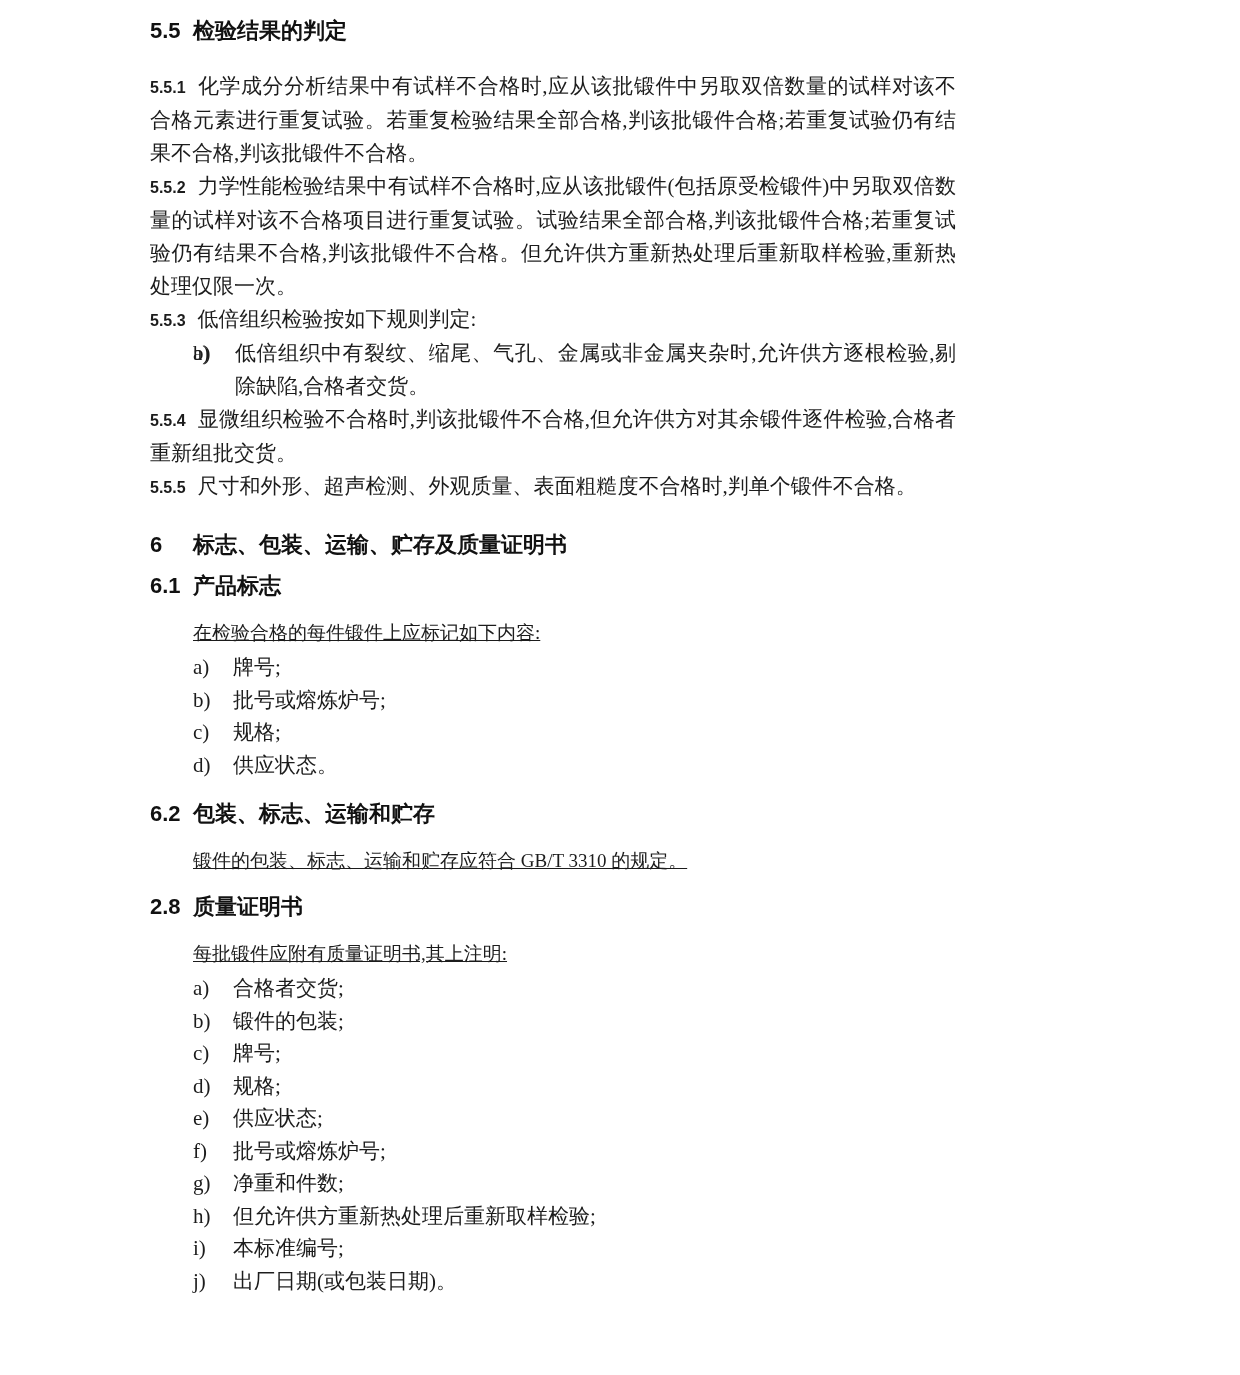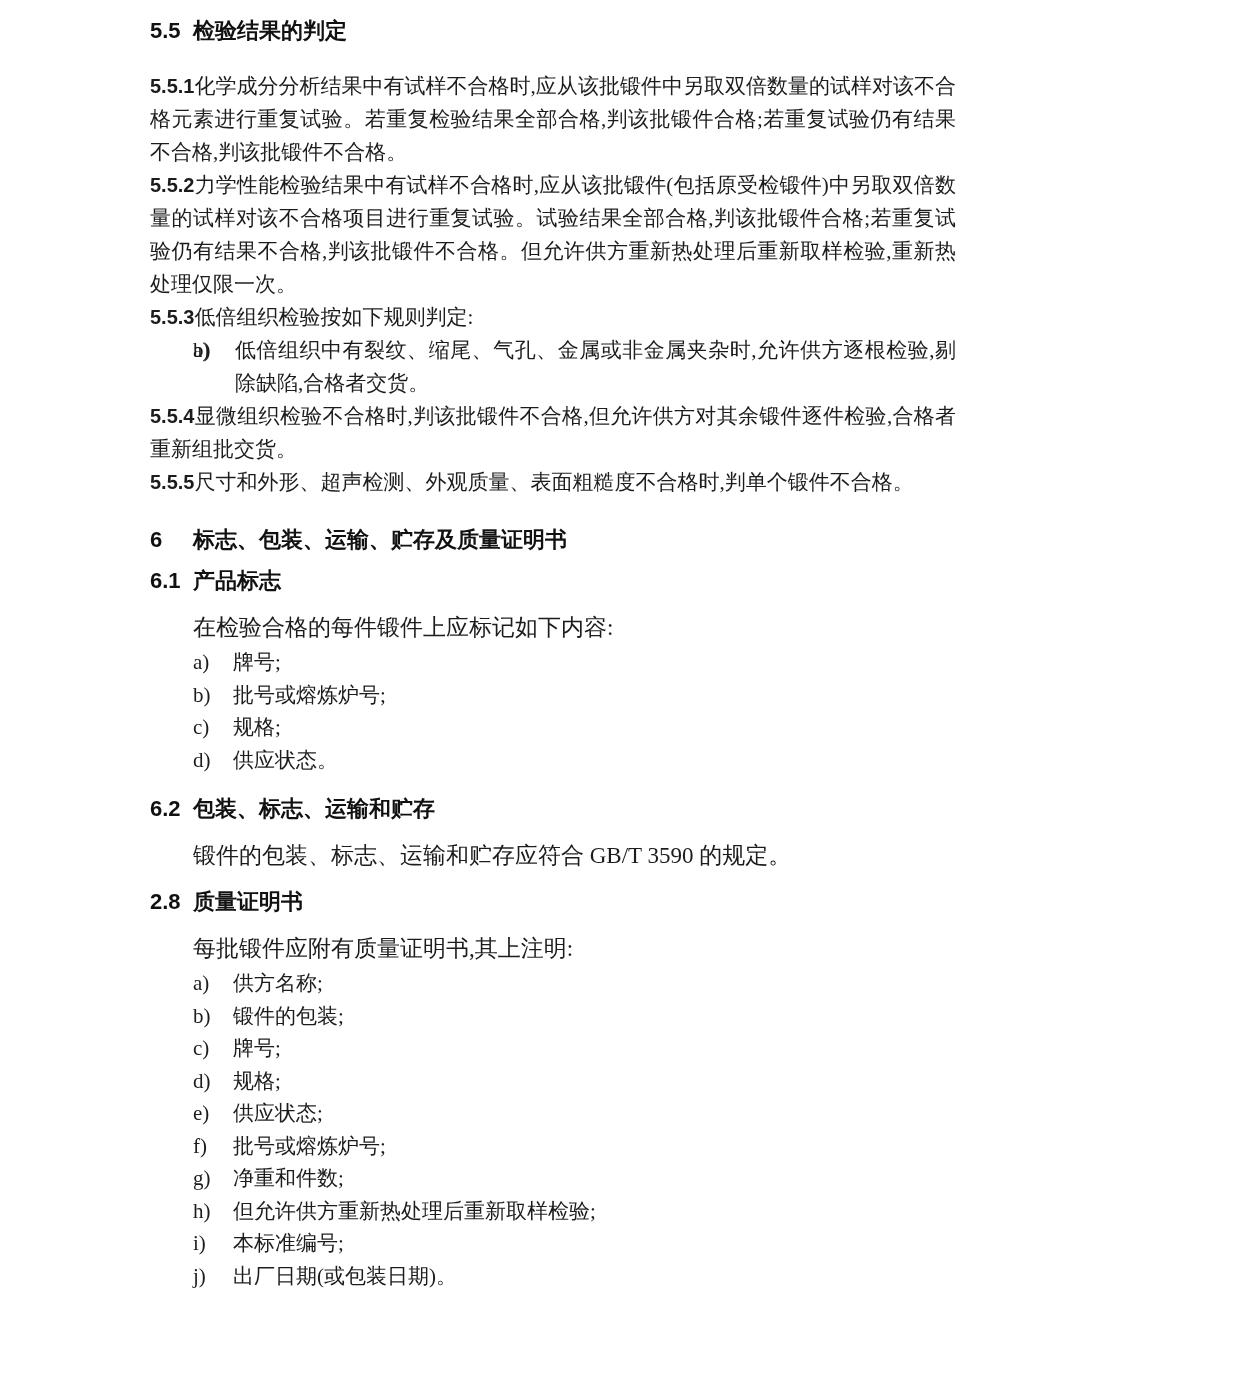--- a/index.html
+++ b/index.html
@@ -41,31 +41,32 @@
   .clause {
     font-size: 21px;
     line-height: 33px;
     margin: 0;
     text-align: justify;
     text-justify: inter-ideograph;
   }
   .clause .cnum {
     font-family: "Liberation Sans", "DejaVu Sans", sans-serif;
     font-weight: 700;
-    font-size: 20px;
-    margin-right: 0;
+    font-size: 16px;
+    margin-right: 12px;
     white-space: nowrap;
   }
   
   .para {
-    font-size: 23px;
+    font-size: 19px;
     line-height: 33px;
     margin: 0;
     text-indent: 43px;
     text-align: justify;
+    text-decoration: underline;
   }
   .para-b2 { margin-bottom: 2px; }
   
   .sublist {
     list-style: none;
     margin: 0;
     padding: 0;
   }
   .sublist li {
     position: relative;
@@ -127,28 +128,28 @@
 
   <ul class="letter-list">
     <li><span class="lbl">a)</span><span>牌号;</span></li>
     <li><span class="lbl">b)</span><span>批号或熔炼炉号;</span></li>
     <li><span class="lbl">c)</span><span>规格;</span></li>
     <li><span class="lbl">d)</span><span>供应状态。</span></li>
   </ul>
 
   <h3 class="h-sec h62"><span class="hnum">6.2</span><span>包装、标志、运输和贮存</span></h3>
 
-  <p class="para">锻件的包装、标志、运输和贮存应符合 GB/T 3590 的规定。</p>
+  <p class="para">锻件的包装、标志、运输和贮存应符合 GB/T 3310 的规定。</p>
 
   <h3 class="h-sec h63"><span class="hnum">2.8</span><span>质量证明书</span></h3>
 
   <p class="para para-b2">每批锻件应附有质量证明书,其上注明:</p>
 
   <ul class="letter-list">
-    <li><span class="lbl">a)</span><span>供方名称;</span></li>
+    <li><span class="lbl">a)</span><span>合格者交货;</span></li>
     <li><span class="lbl">b)</span><span>锻件的包装;</span></li>
     <li><span class="lbl">c)</span><span>牌号;</span></li>
     <li><span class="lbl">d)</span><span>规格;</span></li>
     <li><span class="lbl">e)</span><span>供应状态;</span></li>
     <li><span class="lbl">f)</span><span>批号或熔炼炉号;</span></li>
     <li><span class="lbl">g)</span><span>净重和件数;</span></li>
     <li><span class="lbl">h)</span><span>但允许供方重新热处理后重新取样检验;</span></li>
     <li><span class="lbl">i)</span><span>本标准编号;</span></li>
     <li><span class="lbl">j)</span><span>出厂日期(或包装日期)。</span></li>
   </ul>

